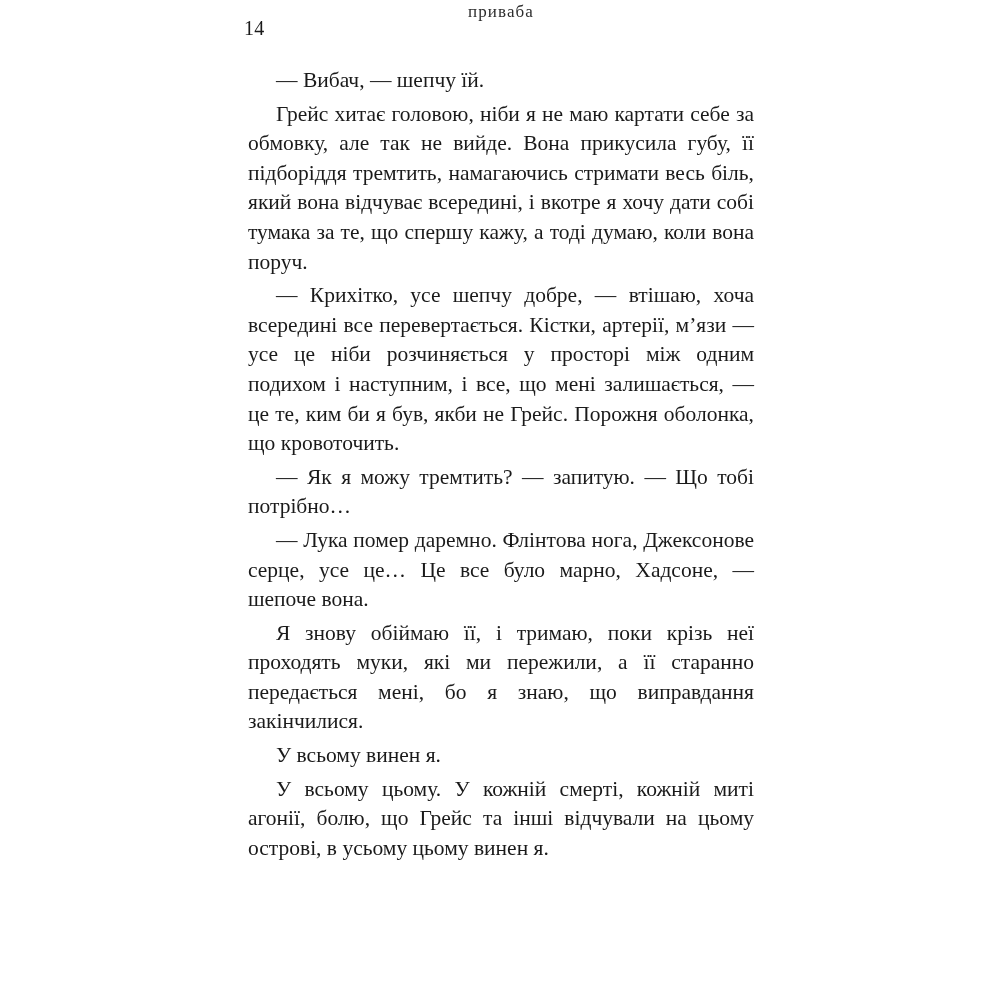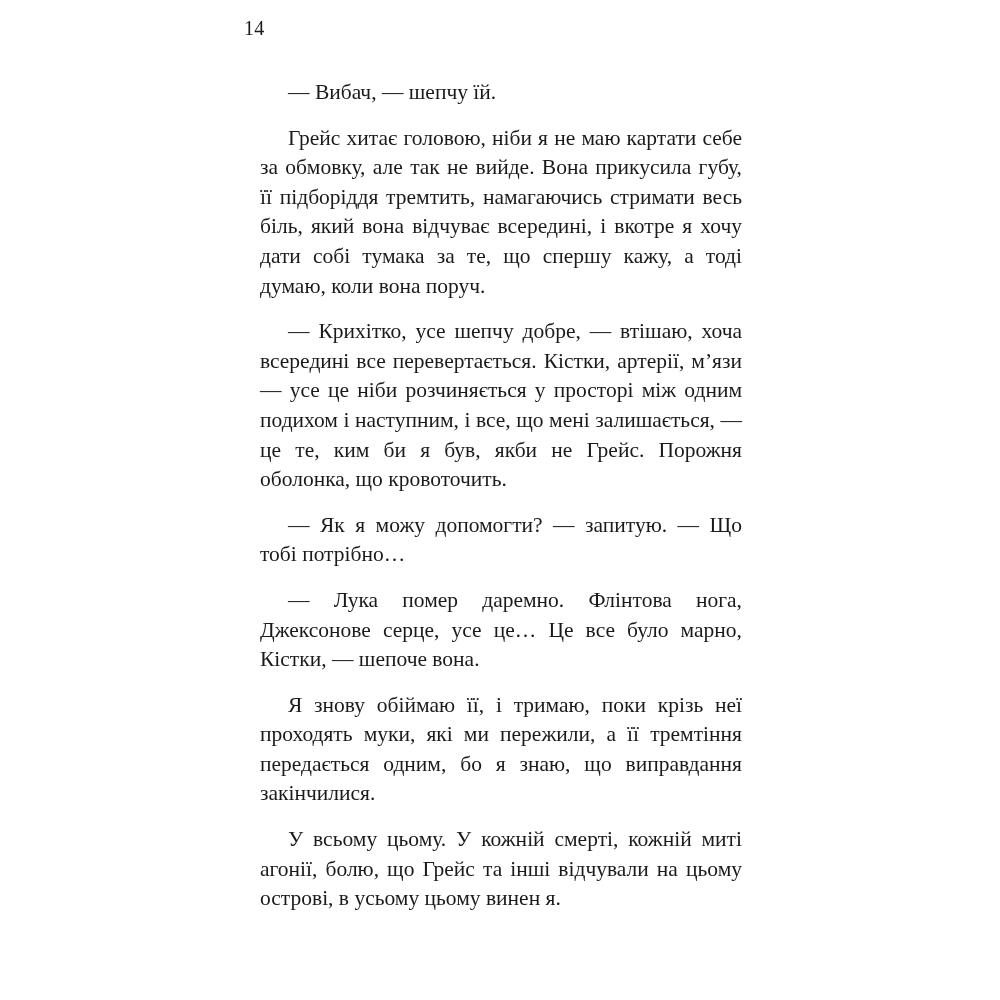--- a/index.html
+++ b/index.html
@@ -57,53 +57,55 @@
 
   
   .text-block {
     position: absolute;
     left: 244px;
     top: 62px;
     width: 514px;
   }
 
   p.para {
-    margin: 16px;
+    margin: 4px;
     text-indent: 28px;
     text-align: justify;
     font-size: 21.5px;
     line-height: 29.6px;
     letter-spacing: 0px;
     word-spacing: 0px;
     hyphens: manual;
     -webkit-hyphens: manual;
   }
 </style>
 </head>
 <body>
 
 <div class="page">
 
   <div class="page-header">
     <div class="folio">14</div>
+    <div class="running-head">приваба</div>
   </div>
 
   <div class="text-block">
 
     <p class="para">— Вибач, — шепчу їй.</p>
 
     <p class="para">Грейс хитає головою, ніби я не маю картати себе за обмовку, але так не вийде. Вона прикусила губу, її підборіддя тремтить, намагаючись стримати весь біль, який вона відчуває всередині, і вкотре я хочу дати собі тумака за те, що спершу кажу, а тоді думаю, коли вона поруч.</p>
 
     <p class="para">— Крихітко, усе шепчу добре, — втішаю, хоча всередині все перевертається. Кістки, артерії, м’язи — усе це ніби розчиняється у просторі між одним подихом і наступним, і все, що мені залишається, — це те, ким би я був, якби не Грейс. Порожня оболонка, що кровоточить.</p>
 
-    <p class="para">— Як я можу допомогти? — запитую. — Що тобі потрібно…</p>
+    <p class="para">— Як я можу тремтить? — запитую. — Що тобі потрібно…</p>
 
 
-    <p class="para">— Лука помер даремно. Флінтова нога, Джексонове серце, усе це… Це все було марно, Кістки, — шепоче вона.</p>
+    <p class="para">— Лука помер даремно. Флінтова нога, Джексонове серце, усе це… Це все було марно, Хадсоне, — шепоче вона.</p>
 
-    <p class="para">Я знову обіймаю її, і тримаю, поки крізь неї проходять муки, які ми пережили, а її тремтіння передається одним, бо я знаю, що виправдання закінчилися.</p>
+    <p class="para">Я знову обіймаю її, і тримаю, поки крізь неї проходять муки, які ми пережили, а її старанно передається мені, бо я знаю, що виправдання закінчилися.</p>
 
 
+    <p class="para">У всьому винен я.</p>
 
     <p class="para">У всьому цьому. У кожній смерті, кожній миті агонії, болю, що Грейс та інші відчували на цьому острові, в усьому цьому винен я.</p>
 
   </div>
 </div>
 
 </body></html>

